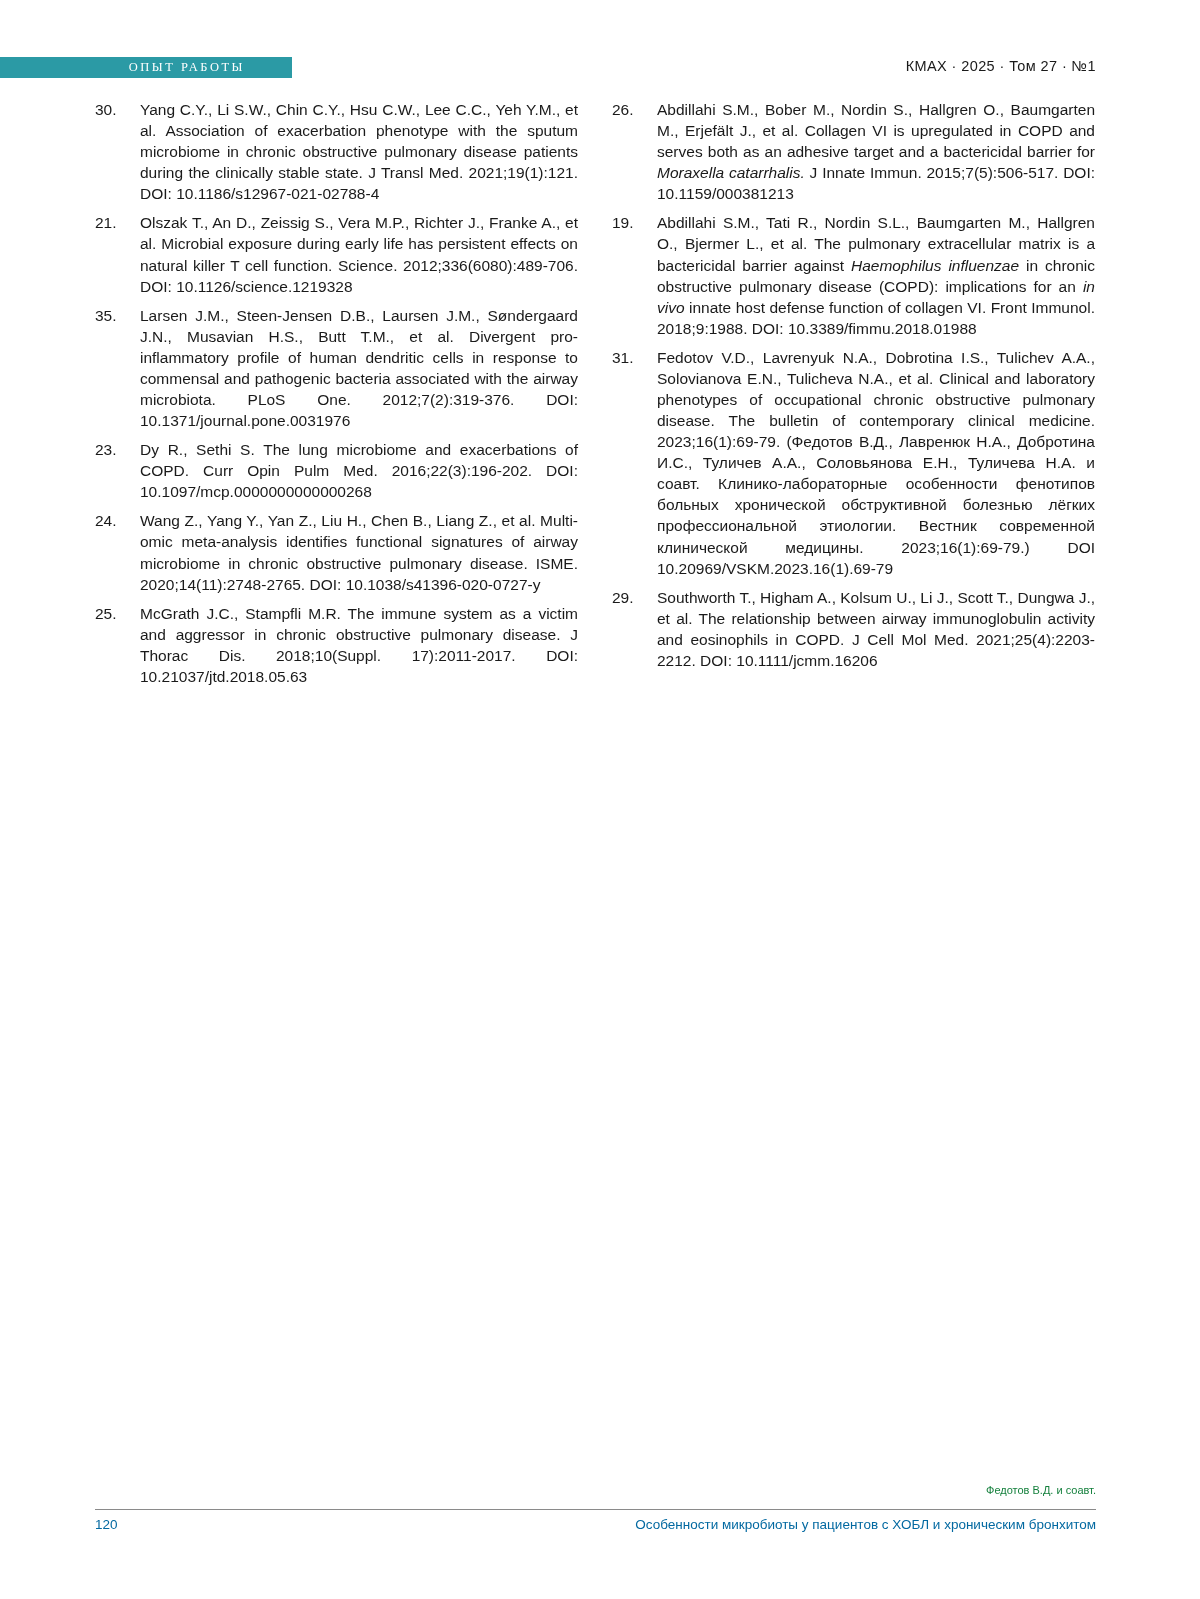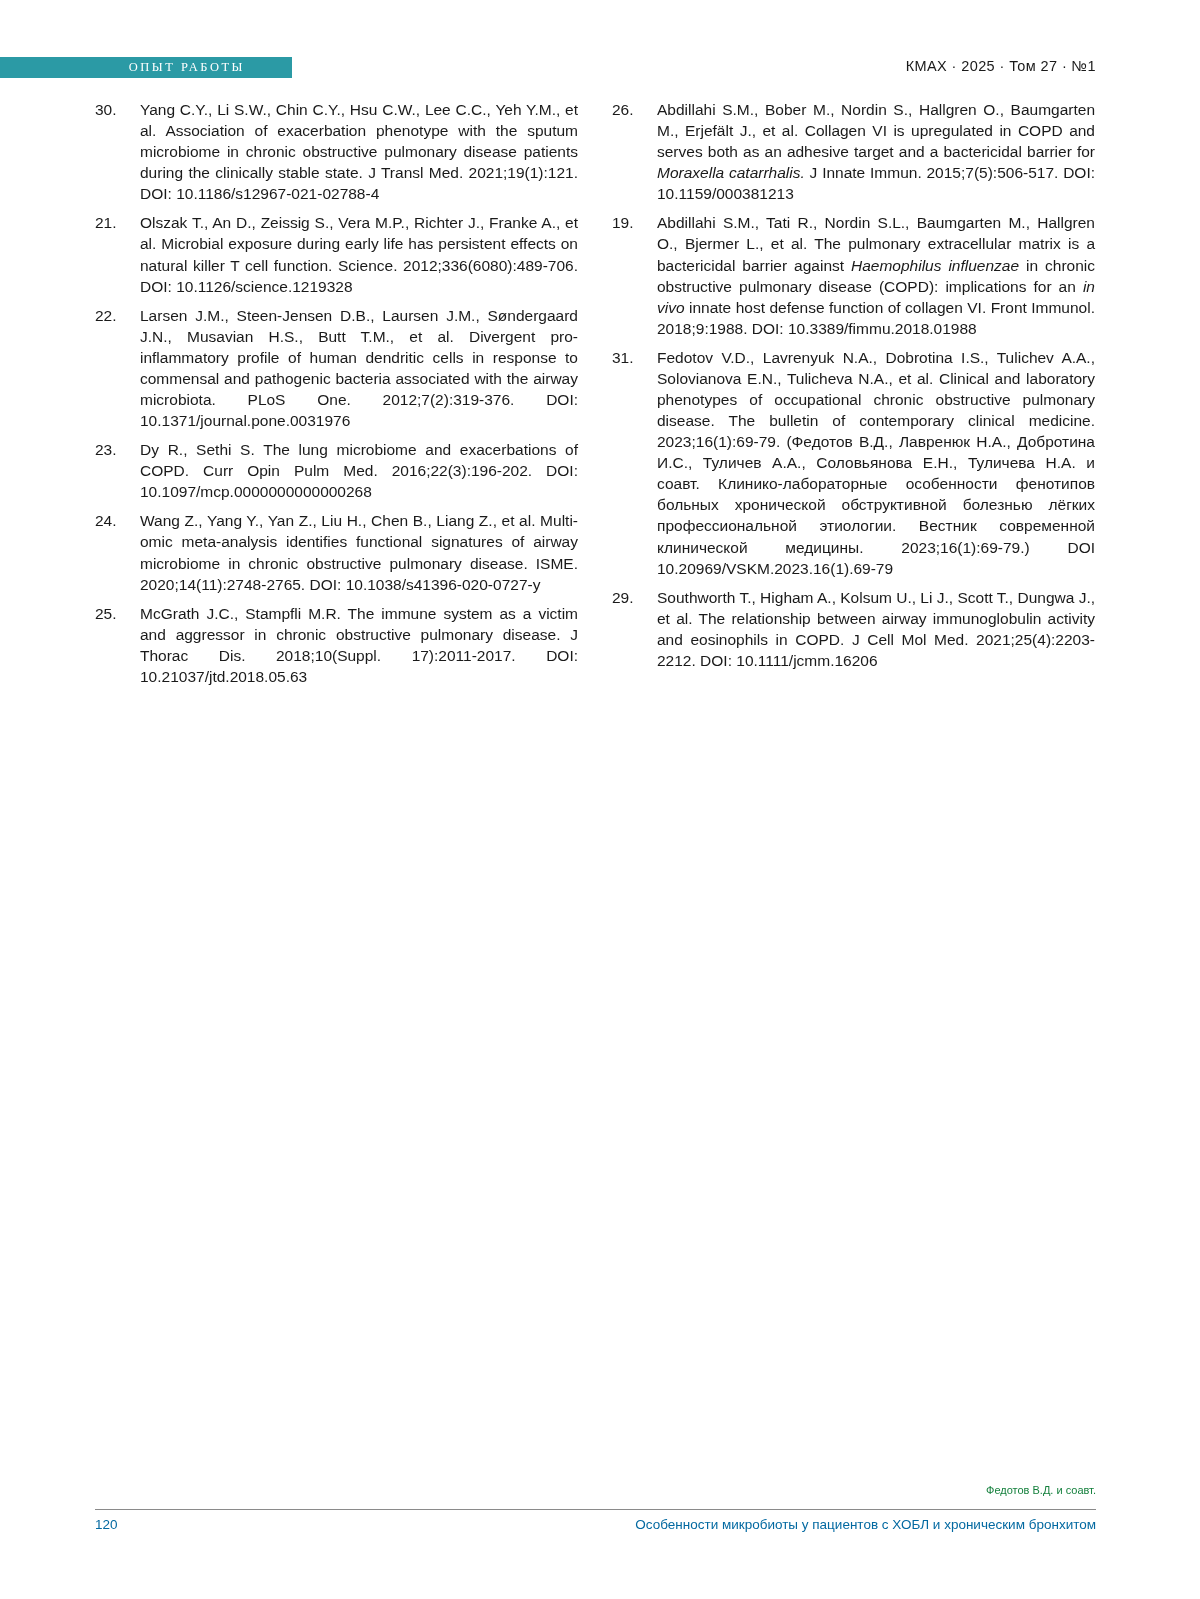--- a/index.html
+++ b/index.html
@@ -108,21 +108,21 @@
     <div class="col">
         <div class="ref-item">
           <div class="ref-num">30.</div>
           <div class="ref-text"><span>Yang C.Y., Li S.W., Chin C.Y., Hsu C.W., Lee C.C., Yeh Y.M., et al. Association of exacerbation phenotype with the sputum microbiome in chronic obstructive pulmonary disease patients during the clinically stable state. J Transl Med. 2021;19(1):121. DOI: 10.1186/s12967-021-02788-4</span></div>
         </div>
         <div class="ref-item">
           <div class="ref-num">21.</div>
           <div class="ref-text"><span>Olszak T., An D., Zeissig S., Vera M.P., Richter J., Franke A., et al. Microbial exposure during early life has persistent effects on natural killer T cell function. Science. 2012;336(6080):489-706. DOI: 10.1126/science.1219328</span></div>
         </div>
         <div class="ref-item">
-          <div class="ref-num">22.</div>
+          <div class="ref-num">35.</div>
           <div class="ref-text"><span>Larsen J.M., Steen-Jensen D.B., Laursen J.M., Søndergaard J.N., Musavian H.S., Butt T.M., et al. Divergent pro-inflammatory profile of human dendritic cells in response to commensal and pathogenic bacteria associated with the airway microbiota. PLoS One. 2012;7(2):319-376. DOI: 10.1371/journal.pone.0031976</span></div>
         </div>
         <div class="ref-item">
           <div class="ref-num">23.</div>
           <div class="ref-text"><span>Dy R., Sethi S. The lung microbiome and exacerbations of COPD. Curr Opin Pulm Med. 2016;22(3):196-202. DOI: 10.1097/mcp.0000000000000268</span></div>
         </div>
         <div class="ref-item">
           <div class="ref-num">24.</div>
           <div class="ref-text"><span>Wang Z., Yang Y., Yan Z., Liu H., Chen B., Liang Z., et al. Multi-omic meta-analysis identifies functional signatures of airway microbiome in chronic obstructive pulmonary disease. ISME. 2020;14(11):2748-2765. DOI: 10.1038/s41396-020-0727-y</span></div>
         </div>

